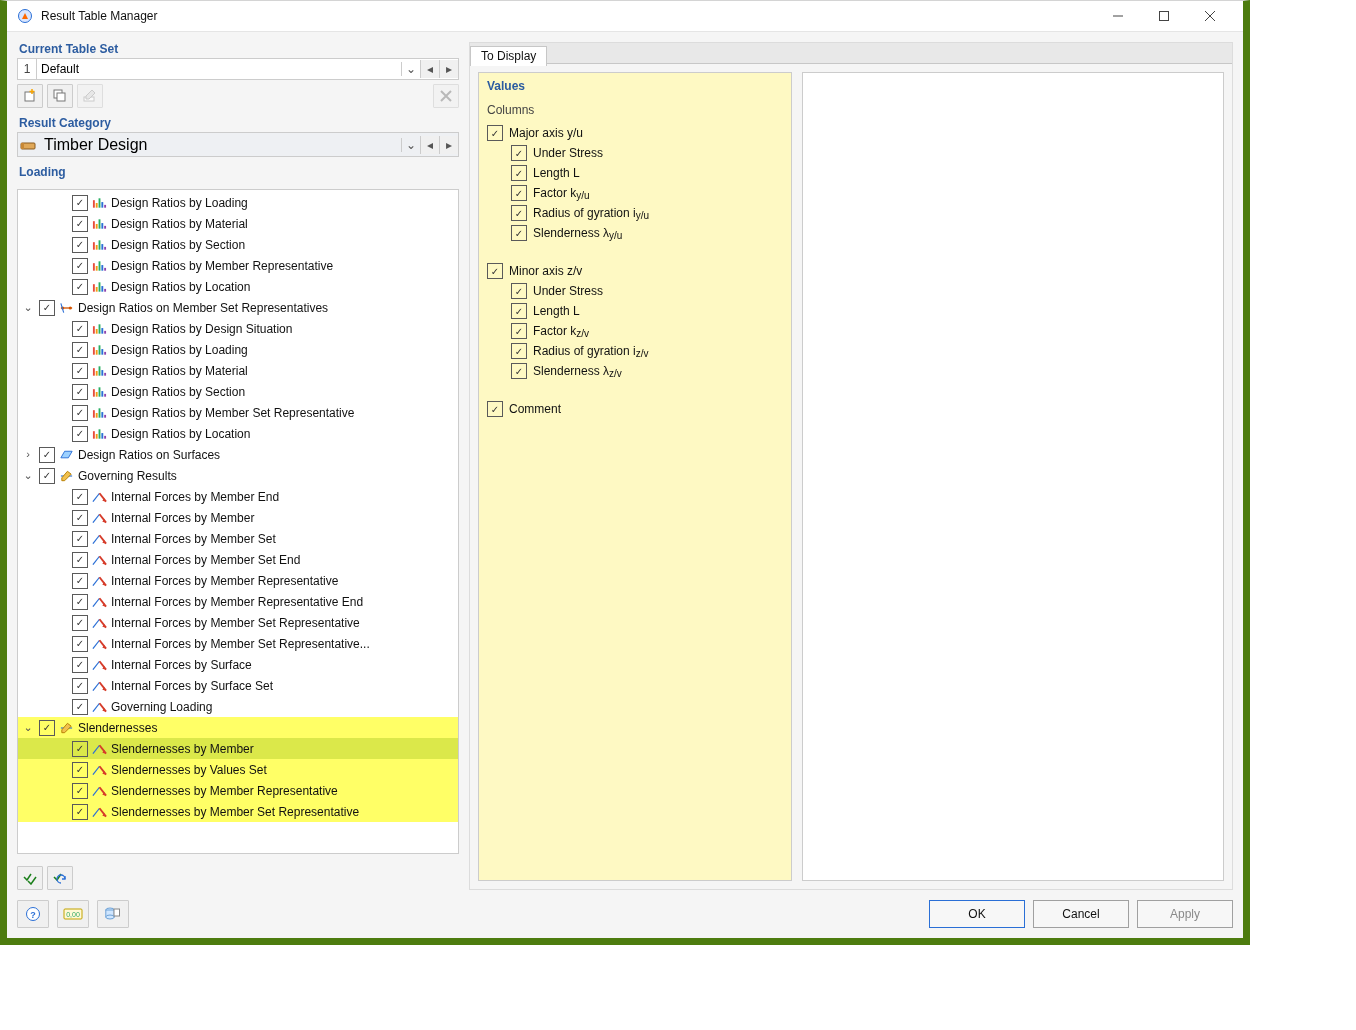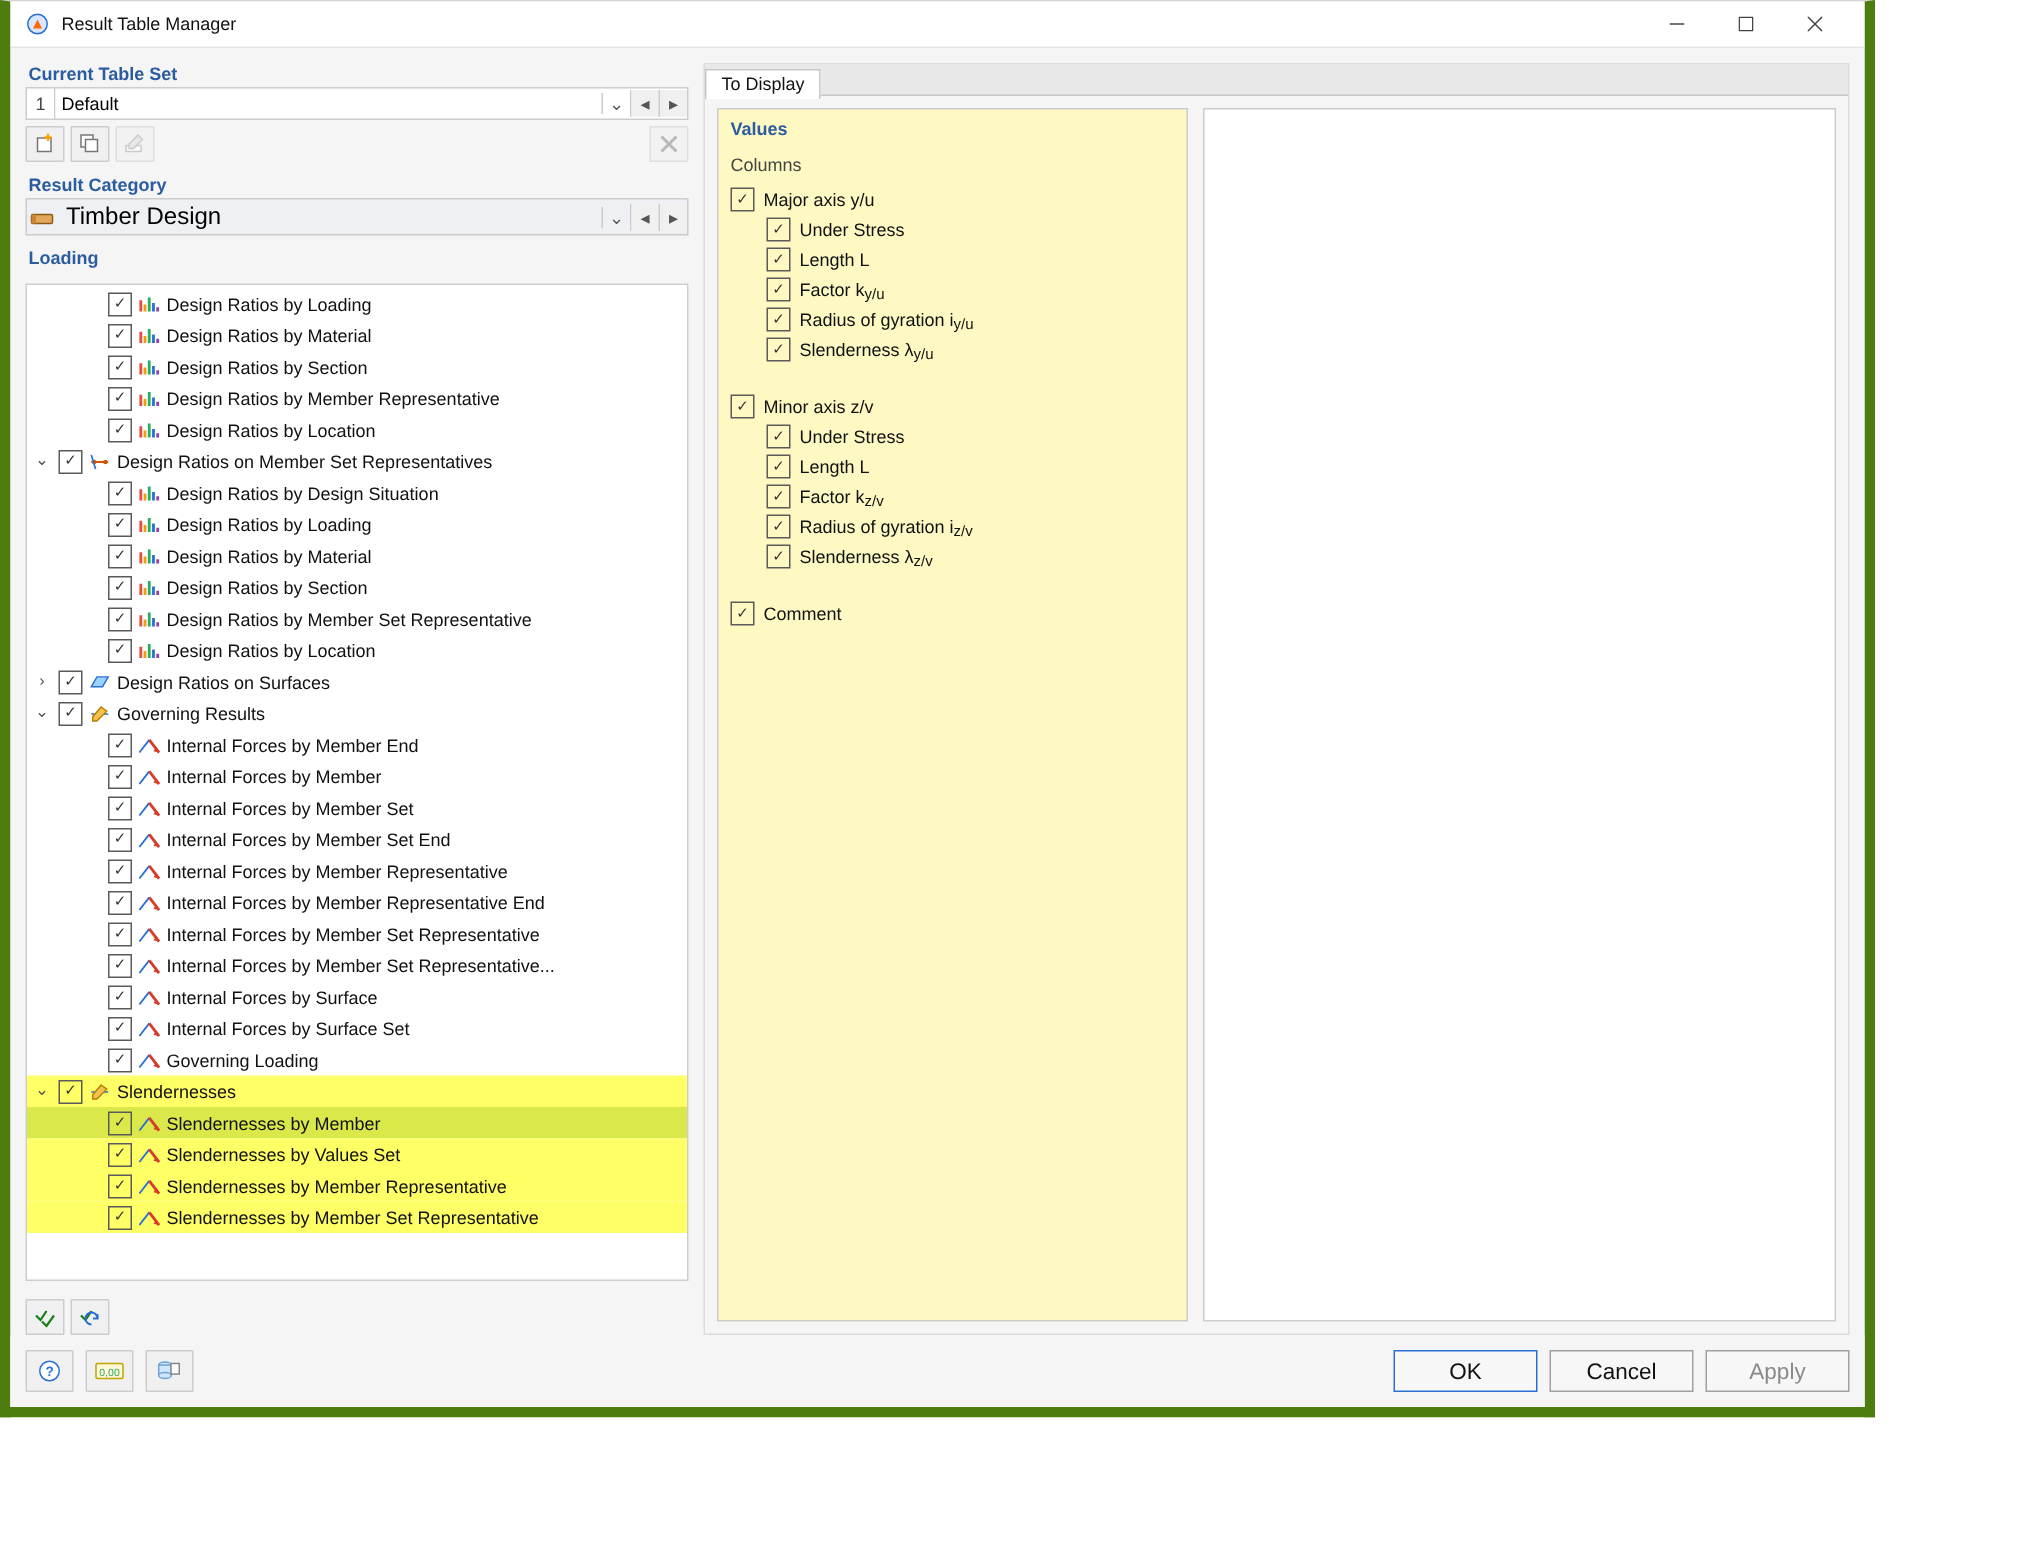--- a/index.html
+++ b/index.html
@@ -86,21 +86,21 @@
   .chk-line.lvl2 { margin-left:24px; }
   .chk-line .cb { width:14px; height:14px; border:1px solid var(--checkbox); display:flex; align-items:center; justify-content:center; font-size:10px; color:#333; flex-shrink:0; }
   .chk-line .cb.checked::after { content:"✓"; }
   .chk-line sub { font-size:10px; vertical-align:baseline; position:relative; top:2px; }
   .empty-panel { width:420px; background:#fff; border:1px solid var(--border-gray); }
 
   
   .footer { display:flex; align-items:center; padding:10px 10px 10px 10px; gap:8px; background:var(--shell-bg); }
   .footer .ficon { width:30px; height:26px; border:1px solid var(--border-gray); background:var(--btn-bg); display:flex; align-items:center; justify-content:center; border-radius:1px; }
   .footer .spacer { flex:1; }
-  .footer .btn { width:94px; height:26px; border:1px solid var(--button-border); background:#f7f7f7; display:flex; align-items:center; justify-content:center; font-size:15px; }
+  .footer .btn { width:94px; height:26px; border:1px solid var(--button-border); background:#f7f7f7; display:flex; align-items:center; justify-content:center; font-size:12px; }
   .footer .btn.primary { border:1.5px solid var(--button-blue); }
   .footer .btn.disabled { color:#8a8a8a; }
 
   
   .tree-scroll::-webkit-scrollbar { width:16px; }
   .tree-scroll::-webkit-scrollbar-thumb { background:#c6c6c6; border:3px solid #f1f1f1; border-radius:2px; }
   .tree-scroll::-webkit-scrollbar-track { background:#f1f1f1; }
 </style>
 </head>
 <body>

